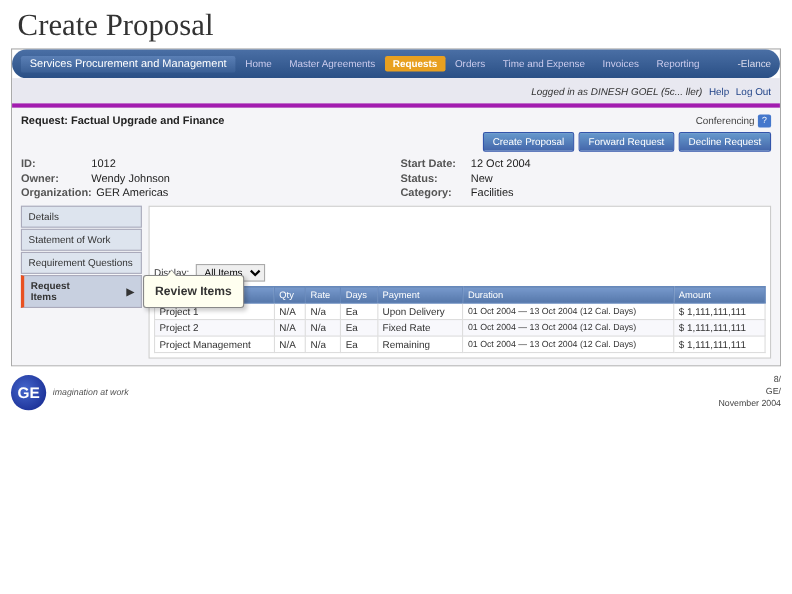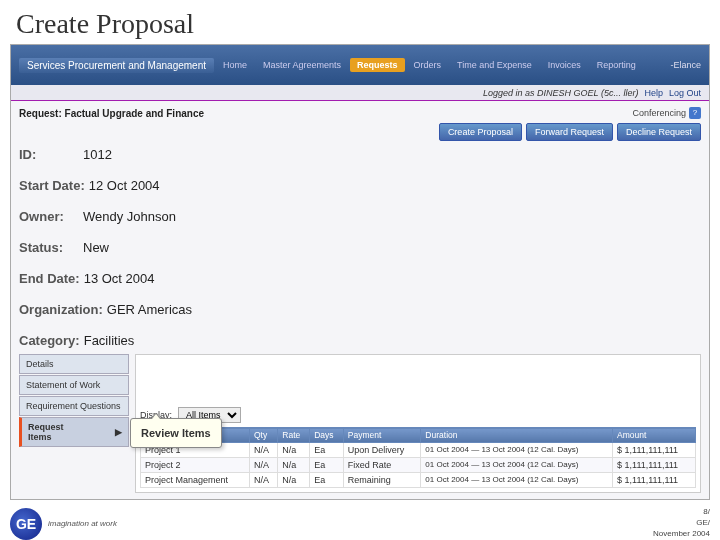--- a/index.html
+++ b/index.html
@@ -28,21 +28,22 @@
       background: #fff;
     }
 
     
     .top-nav {
       background: linear-gradient(to bottom, #4a6fa5, #2a4f85);
       display: flex;
       align-items: center;
       justify-content: space-between;
       padding: 0 8px;
-      height: 40px;
+      height: 26px;
+      border-radius: 13px;
     }
     .top-nav-left {
       display: flex;
       align-items: center;
       gap: 2px;
     }
     .top-nav-brand {
       color: #fff;
       font-size: 10px;
       background: linear-gradient(to bottom, #5a7fb5, #3a5f95);
@@ -62,27 +63,27 @@
       font-weight: bold;
     }
     .top-nav-right {
       color: #dde;
       font-size: 9px;
     }
 
     
     .sub-header {
       background: #e8e8f0;
-      border-bottom: 1px solid #a21caf;
+      border-bottom: 4px solid #a21caf;
       padding: 2px 8px;
       display: flex;
       justify-content: flex-end;
       gap: 6px;
       align-items: center;
-      height: 16px;
+      height: 27px;
     }
     .sub-header-link {
       color: #224488;
       font-size: 9px;
       cursor: pointer;
     }
     .logged-in {
       color: #333;
       font-size: 9px;
       font-style: italic;
@@ -140,24 +141,24 @@
       padding: 3px 8px;
       border: 1px solid #3355aa;
       border-radius: 2px;
       cursor: pointer;
       white-space: nowrap;
     }
 
     
     .info-grid {
       display: grid;
-      grid-template-columns: 1fr;
-      gap: 16px 8px;
+      grid-template-columns: 1fr 1fr;
+      gap: 2px 8px;
       margin-bottom: 6px;
-      font-size: 13px;
+      font-size: 10px;
     }
     .info-row {
       display: flex;
       gap: 4px;
     }
     .info-label {
       color: #555;
       font-weight: bold;
       min-width: 60px;
     }
@@ -376,24 +377,20 @@
         <span class="info-label">Start Date:</span>
         <span class="info-value">12 Oct 2004</span>
       </div>
       <div class="info-row">
         <span class="info-label">Owner:</span>
         <span class="info-value">Wendy Johnson</span>
       </div>
       <div class="info-row">
         <span class="info-label">Status:</span>
         <span class="info-value">New</span>
-      </div>
-      <div class="info-row">
-        <span class="info-label">End Date:</span>
-        <span class="info-value">13 Oct 2004</span>
       </div>
       <div class="info-row">
         <span class="info-label">Organization:</span>
         <span class="info-value">GER Americas</span>
       </div>
       <div class="info-row">
         <span class="info-label">Category:</span>
         <span class="info-value">Facilities</span>
       </div>
     </div>

